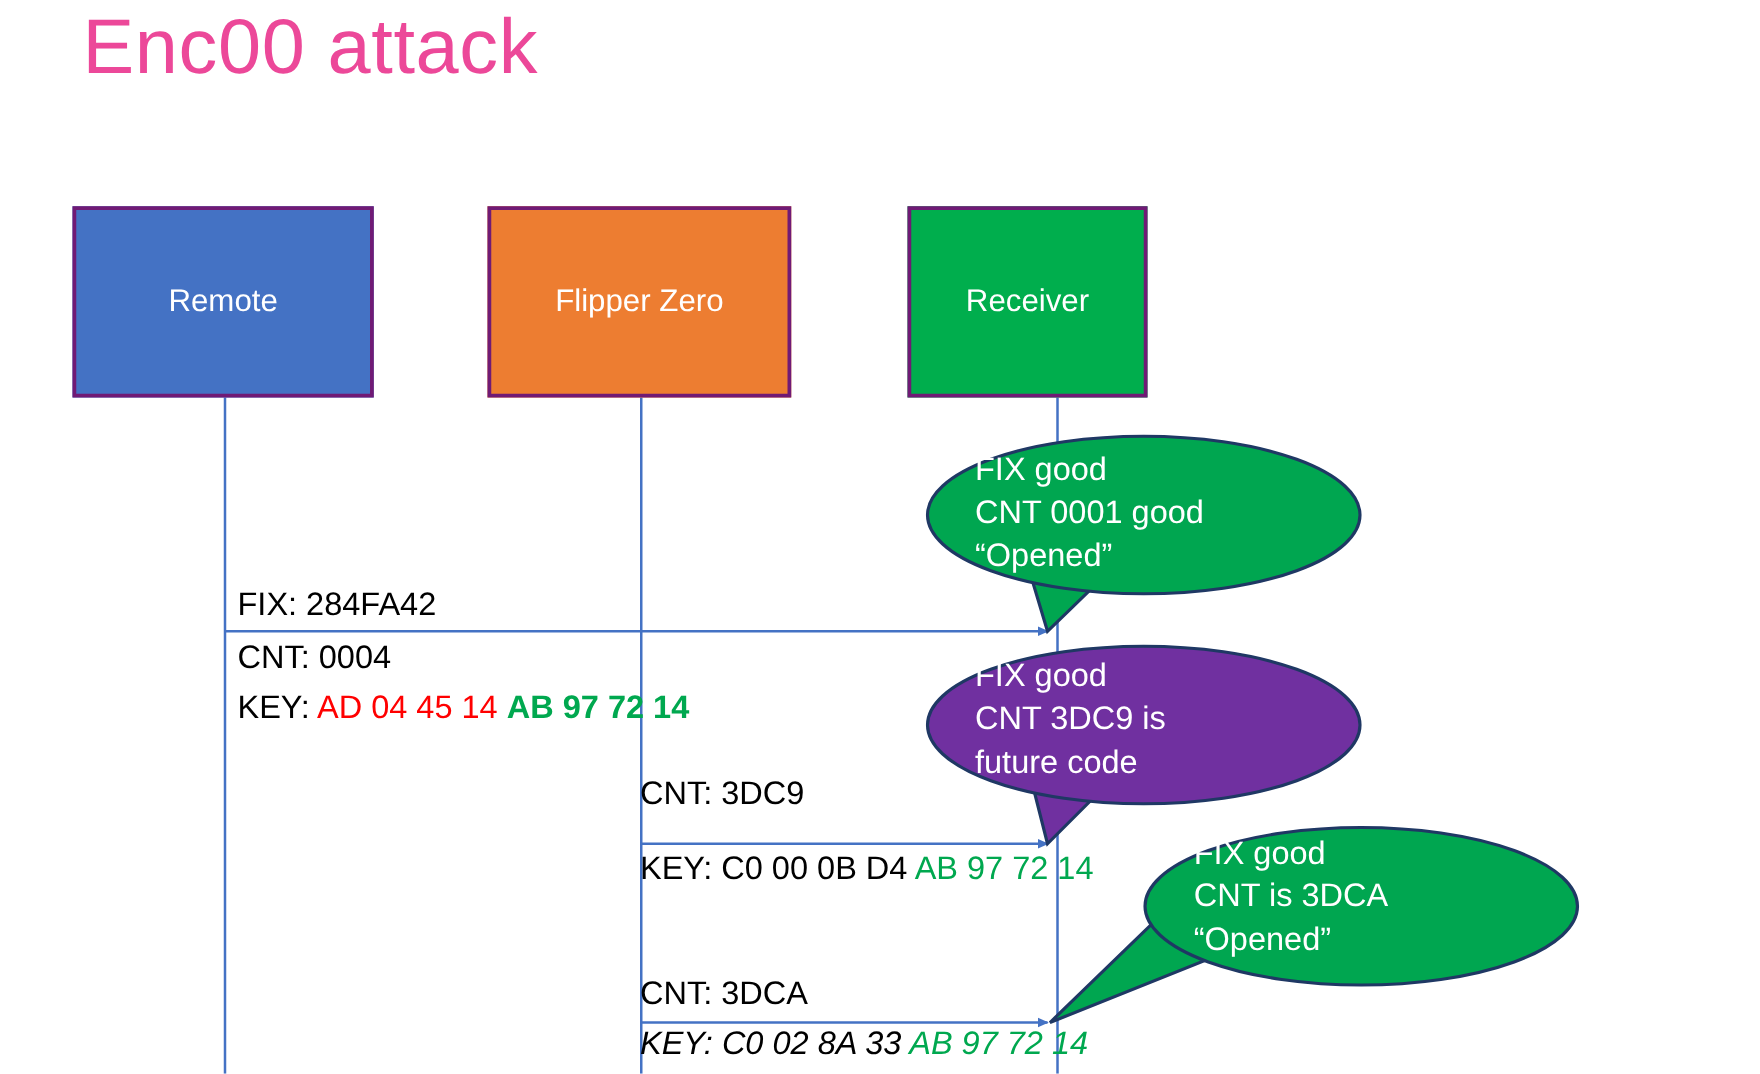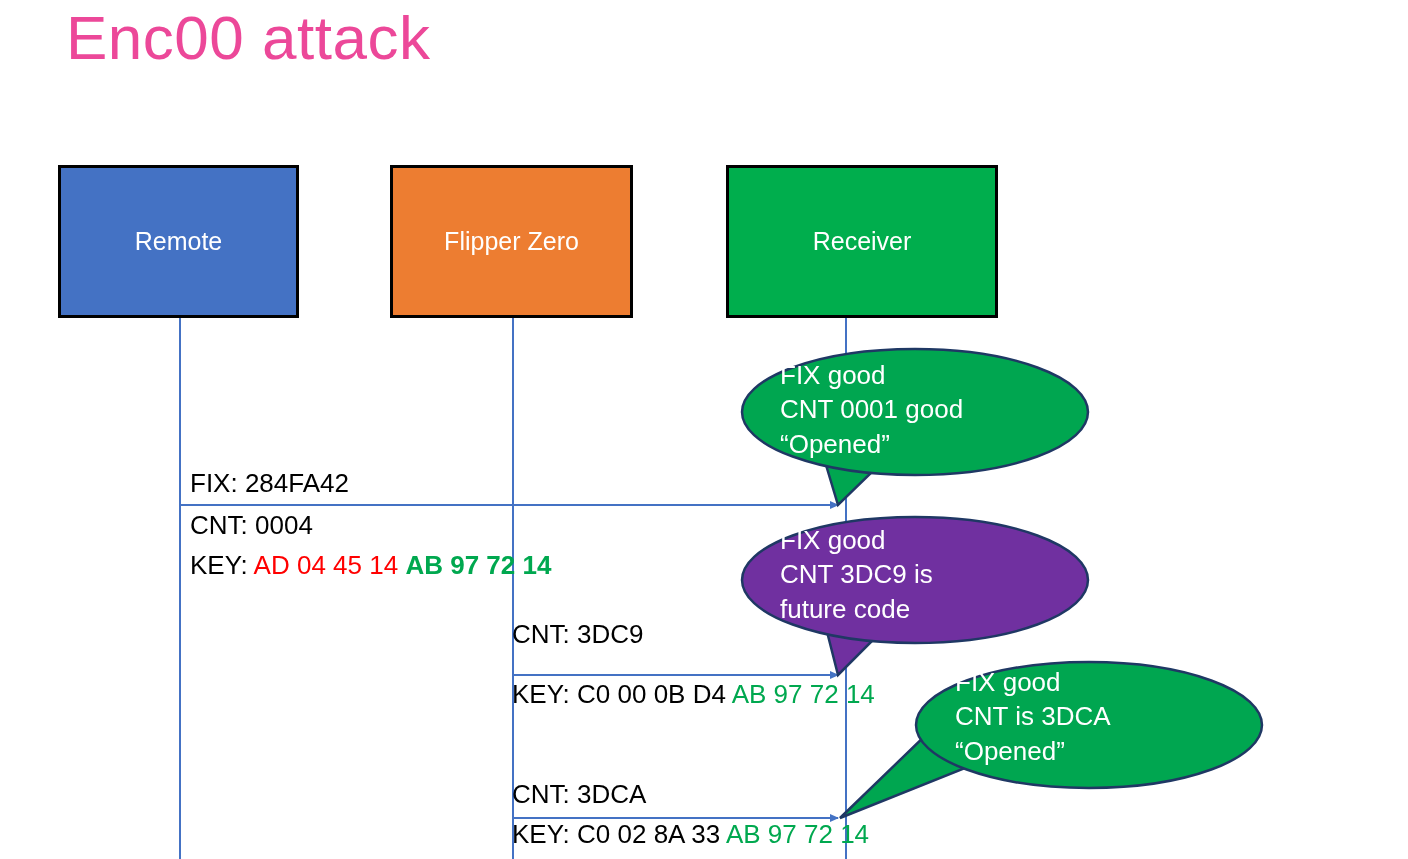--- a/index.html
+++ b/index.html
@@ -35,51 +35,51 @@
     left: 0;
     top: 0;
     width: 1408px;
     height: 859px;
   }
 
   
   .actor-box {
     position: absolute;
     box-sizing: border-box;
-    border: 3px solid #000000;
+    border: 3px solid #701a75;
     display: flex;
     align-items: center;
     justify-content: center;
     color: #ffffff;
     font-size: 25px;
     font-weight: 400;
   }
   #actor-remote   { left: 58px;  top: 165px; width: 241px; height: 153px; background: #4472C4; }
   #actor-flipper  { left: 390px; top: 165px; width: 243px; height: 153px; background: #ED7D31; }
-  #actor-receiver { left: 726px; top: 165px; width: 272px; height: 153px; background: #00AE4D; }
+  #actor-receiver { left: 726px; top: 165px; width: 192px; height: 153px; background: #00AE4D; }
 
   
   .msg-label {
     position: absolute;
     font-size: 26px;
     line-height: 1.15;
     white-space: nowrap;
     color: #000000;
   }
   .hex-red   { color: #FF0000; }
   .hex-green { color: #00A84F; }
   .hex-green-bold { color: #00A84F; font-weight: bold; }
 
   #msg1-fix { left: 190px; top: 469px; }
   #msg1-cnt { left: 190px; top: 511px; }
   #msg1-key { left: 190px; top: 551px; }
   #msg2-cnt { left: 512px; top: 620px; }
   #msg2-key { left: 512px; top: 680px; }
   #msg3-cnt { left: 512px; top: 780px; text-align: center; }
-  #msg3-key { left: 512px; top: 820px; }
+  #msg3-key { left: 512px; top: 820px; font-style: italic; }
 
   
   .bubble-text {
     position: absolute;
     color: #ffffff;
     font-size: 26px;
     line-height: 1.32;
     white-space: nowrap;
     pointer-events: none;
   }

